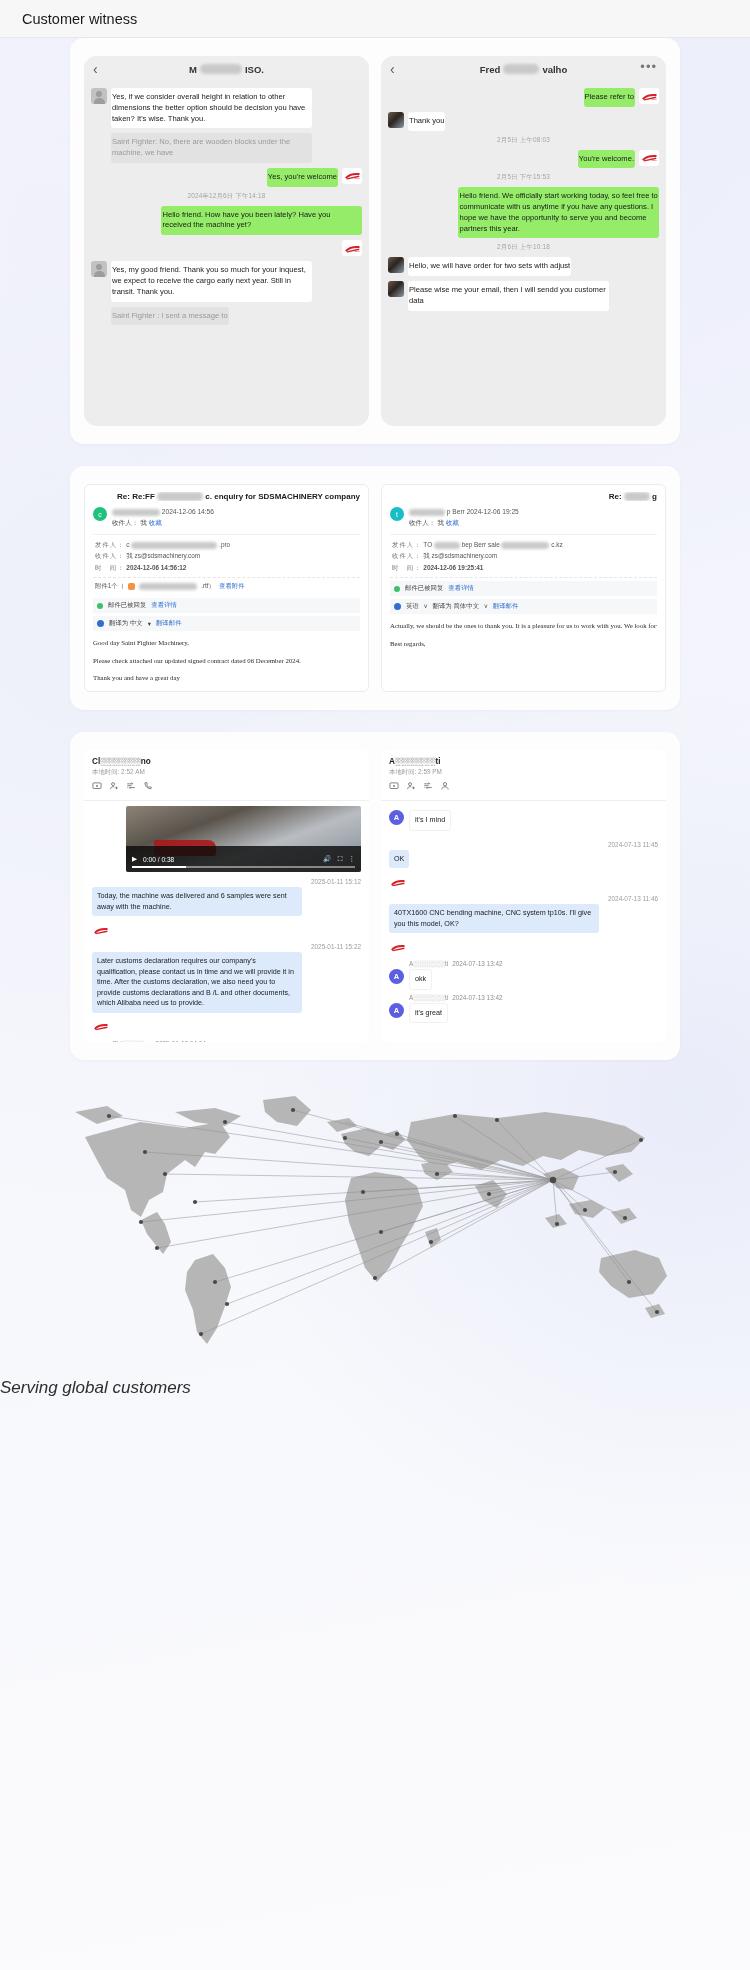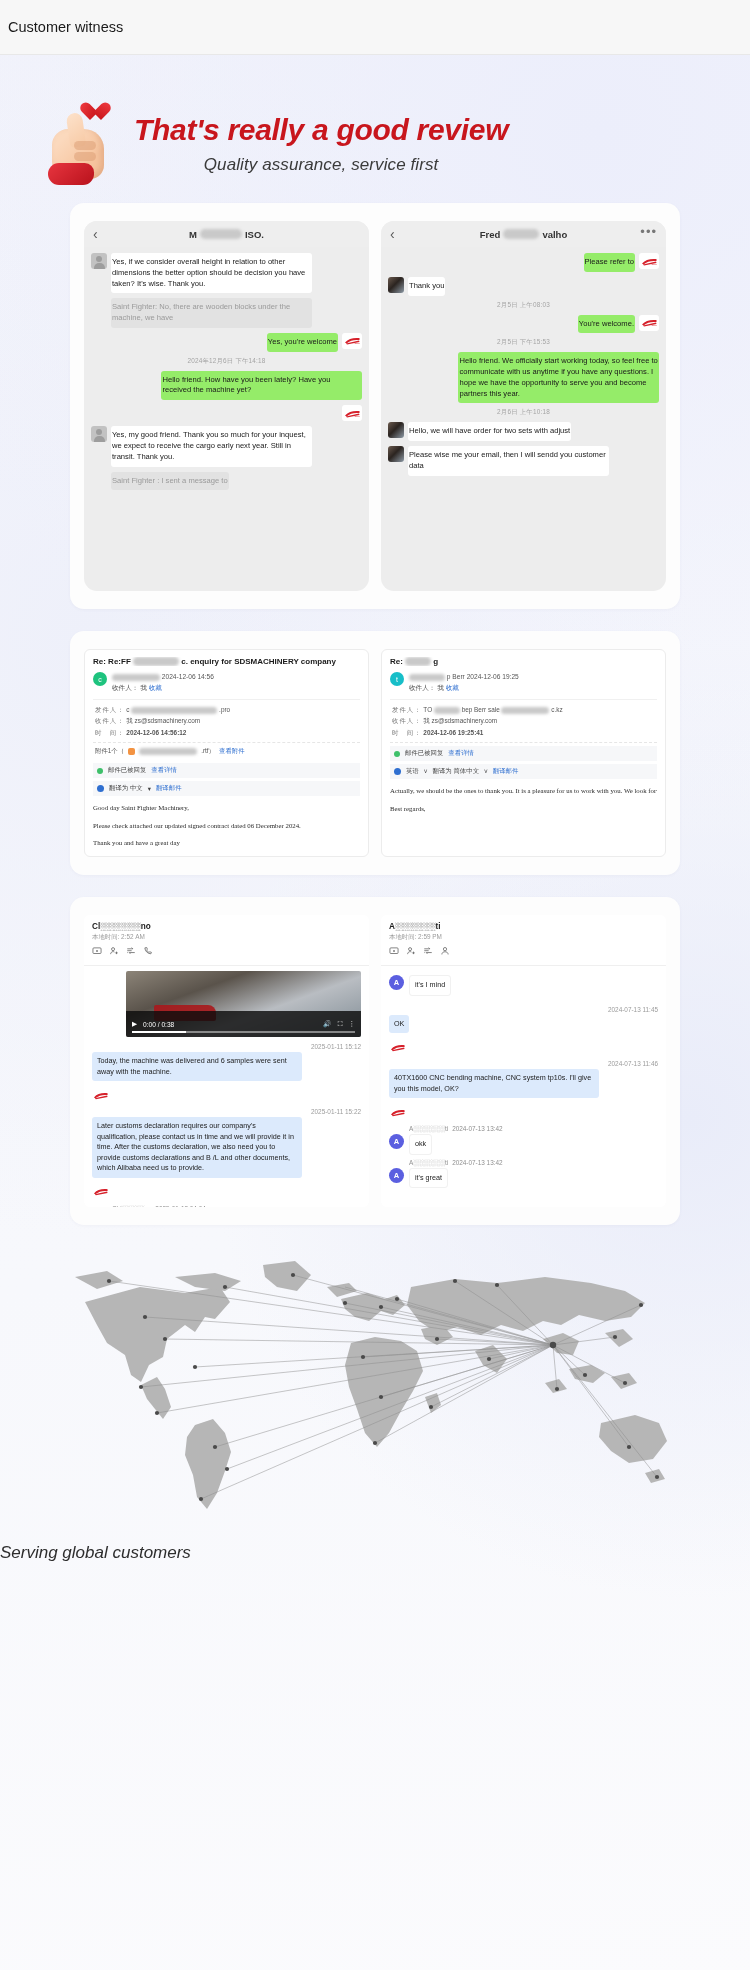--- a/index.html
+++ b/index.html
@@ -8,26 +8,26 @@
     font-family: "Liberation Sans", sans-serif;
     background:#ffffff;
     color:#222;
     width:750px;
     height:1970px;
     overflow:hidden;
     position:relative;
   }
   
   .topbar {
-    height:55px;
+    height:38px;
     background:#f7f7f7;
     border-bottom:1px solid #e8e8e8;
     display:flex;
     align-items:center;
-    padding-left:8px;
+    padding-left:22px;
   }
   .topbar-title { font-size:14.5px; color:#1a1a1a; }
 
   
   .page {
     position:relative;
     width:750px;
     height:1932px;
     background:
       radial-gradient(circle at 80% 4%, #eceefb 0%, rgba(236,238,251,0) 36%),
@@ -196,21 +196,21 @@
   
   .mail-pane {
     flex:1 1 0; min-width:0;
     background:#ffffff;
     border:1px solid #ececec;
     border-radius:6px;
     height:208px;
     padding:7px 8px;
     overflow:hidden;
   }
-  .mail-subject { font-size:8px; color:#1b1b1b; font-weight:bold; margin-bottom:6px; white-space:nowrap; overflow:hidden;}
+  .mail-subject { font-size:8px; color:#1b1b1b; font-weight:bold; margin-bottom:6px; white-space:nowrap; overflow:hidden;text-align:right;}
   .mail-from-row { display:flex; gap:5px; align-items:flex-start; margin-bottom:6px;}
   .mail-ava {
     width:14px;height:14px;border-radius:50%;
     background:#1ec37e;color:#fff;font-size:7px;
     display:flex;align-items:center;justify-content:center;flex:0 0 14px;
   }
   .mail-ava.blue { background:#17bec8; }
   .mail-meta { font-size:6.6px; color:#555; line-height:1.55; }
   .mail-meta .bluelink { color:#2f6fd0; }
   .mail-fields {
@@ -300,34 +300,20 @@
 </style>
 </head>
 <body>
 
 <div class="topbar">
   <span class="topbar-title">Customer witness</span>
 </div>
 
 <div class="page">
 
-  <div class="headline-wrap">
-    <div class="thumb-emoji">
-      <div class="heart"></div>
-      <div class="fist"></div>
-      <div class="thumbup"></div>
-      <div class="knuckle" style="top:40px"></div>
-      <div class="knuckle" style="top:51px"></div>
-      <div class="cuff"></div>
-    </div>
-    <div class="headline-text">
-      <div class="headline-main">That's really a good review</div>
-      <div class="headline-sub">Quality assurance, service first</div>
-    </div>
-  </div>
 
   <div class="group-card">
 
     <div class="chat-pane">
       <div class="chat-hdr">
         <span class="back">‹</span>
         <span class="name">
           <span>M</span>
           <i class="redact" style="width:42px;height:10px"></i>
           <span>ISO.</span>

